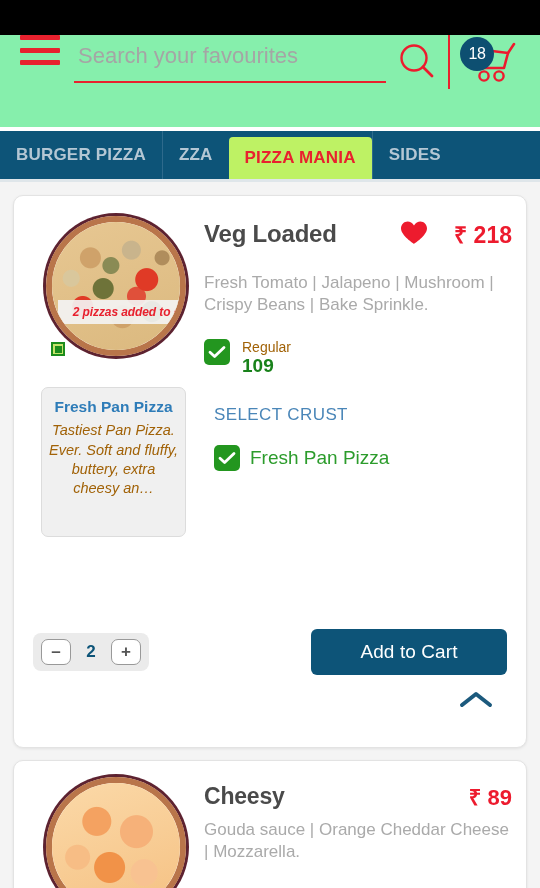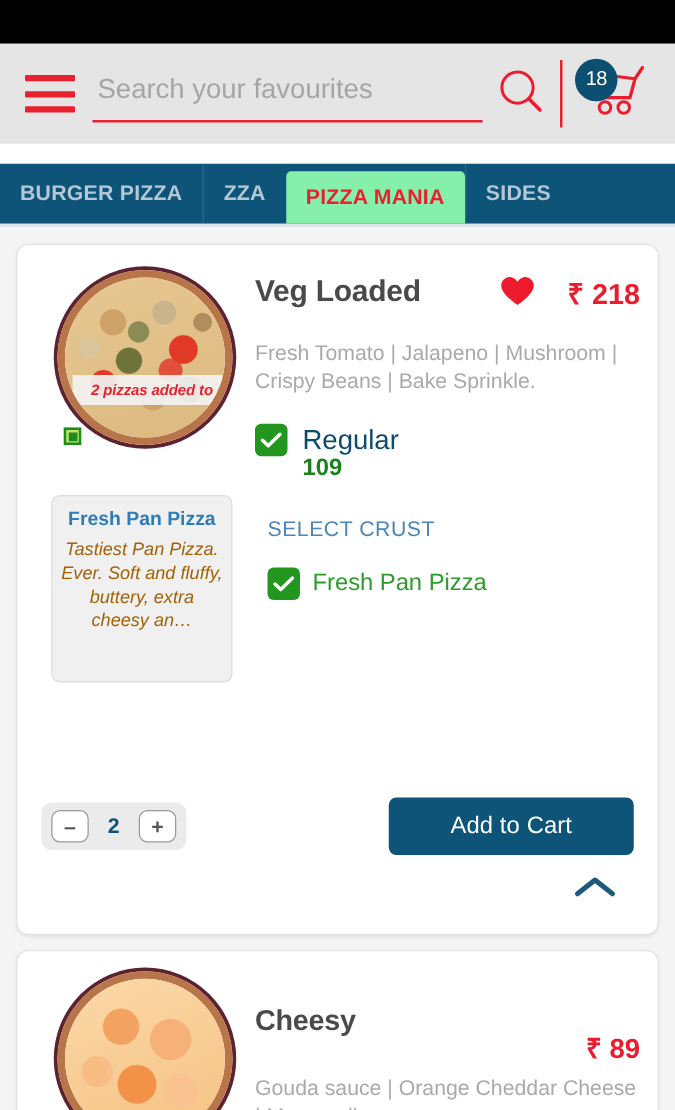--- a/index.html
+++ b/index.html
@@ -13,23 +13,23 @@
 
   
   .status-bar {
     position: absolute; top: 0; left: 0;
     width: 540px; height: 35px; background: #000000;
   }
 
   
   .header {
     position: absolute; top: 35px; left: 0;
-    width: 540px; height: 80px;
-    background: #e5e5e5;
-    display: flex; align-items: center;
+    width: 540px; height: 92px;
+    background: #86efac;
+    display: flex; align-items: flex-start;
   }
   .hamburger {
     width: 40px; height: 30px;
     margin-left: 20px; margin-right: 14px;
     display: flex; flex-direction: column; justify-content: space-between;
     cursor: pointer;
   }
   .hamburger span {
     display: block; height: 5px; width: 100%;
     background: #e8212e; border-radius: 1px;
@@ -86,21 +86,21 @@
   .tab {
     height: 48px; display: flex; align-items: center; justify-content: center;
     color: #b4c7d4; font-size: 17px; font-weight: bold;
     letter-spacing: 0.2px; white-space: nowrap;
     padding: 0 16px; cursor: pointer;
     border-left: 1px solid #2e6a8c;
     flex: 0 0 auto;
   }
   .tab:first-child { border-left: none; }
   .tab.active {
-    background: #86efac; color: #e8212e;
+    background: #bef264; color: #e8212e;
     height: 42px; margin-top: 6px;
     border-radius: 4px 4px 0 0; border-left: none;
   }
   .tabs-underline {
     position: absolute; top: 179px; left: 0;
     width: 540px; height: 3px; background: #dfe6ea;
   }
 
   
   .content {
@@ -194,21 +194,21 @@
     max-width: 312px;
   }
   .size-row { display: flex; align-items: flex-start; margin-top: 22px; }
   .chk {
     width: 26px; height: 26px; border-radius: 5px; background: #23961f;
     display: flex; align-items: center; justify-content: center;
     flex: 0 0 26px; cursor: pointer;
   }
   .chk svg { display: block; }
   .size-text { margin-left: 12px; line-height: 1.15; }
-  .size-name { font-size: 22px; color: #0c4a6e; }
+  .size-name { font-size: 14px; color: #a16207; }
   .size-cal { font-size: 19px; color: #19821b; font-weight: bold; }
 
   
   .crust-row { display: flex; padding: 10px 14px 0 13px; }
   .crust-card {
     width: 145px; height: 150px; flex: 0 0 145px;
     margin-left: 14px;
     background: #f0f0f0; border: 1px solid #dcdcdc; border-radius: 7px;
     padding: 10px 6px 0 6px; text-align: center;
   }
@@ -260,21 +260,21 @@
   }
   .collapse-btn {
     width: 40px; height: 26px; background: none; border: none;
     cursor: pointer; display: flex; align-items: center; justify-content: center;
   }
 
   
   .card-2 .row-top { padding-top: 12px; }
   .card-2 .pizza-img { margin-top: 4px; }
   .card-2 .item-title { font-size: 23px; }
-  .card-2 .price { font-size: 22px; min-width: 70px; margin-top: 41px; }
+  .card-2 .price { font-size: 22px; min-width: 70px; }
   .card-2 .desc { margin-top: 8px; max-width: 322px; }
 </style>
 </head>
 <body>
 
 <div id="app">
 
   <div class="status-bar"></div>
 
   <div class="header">

